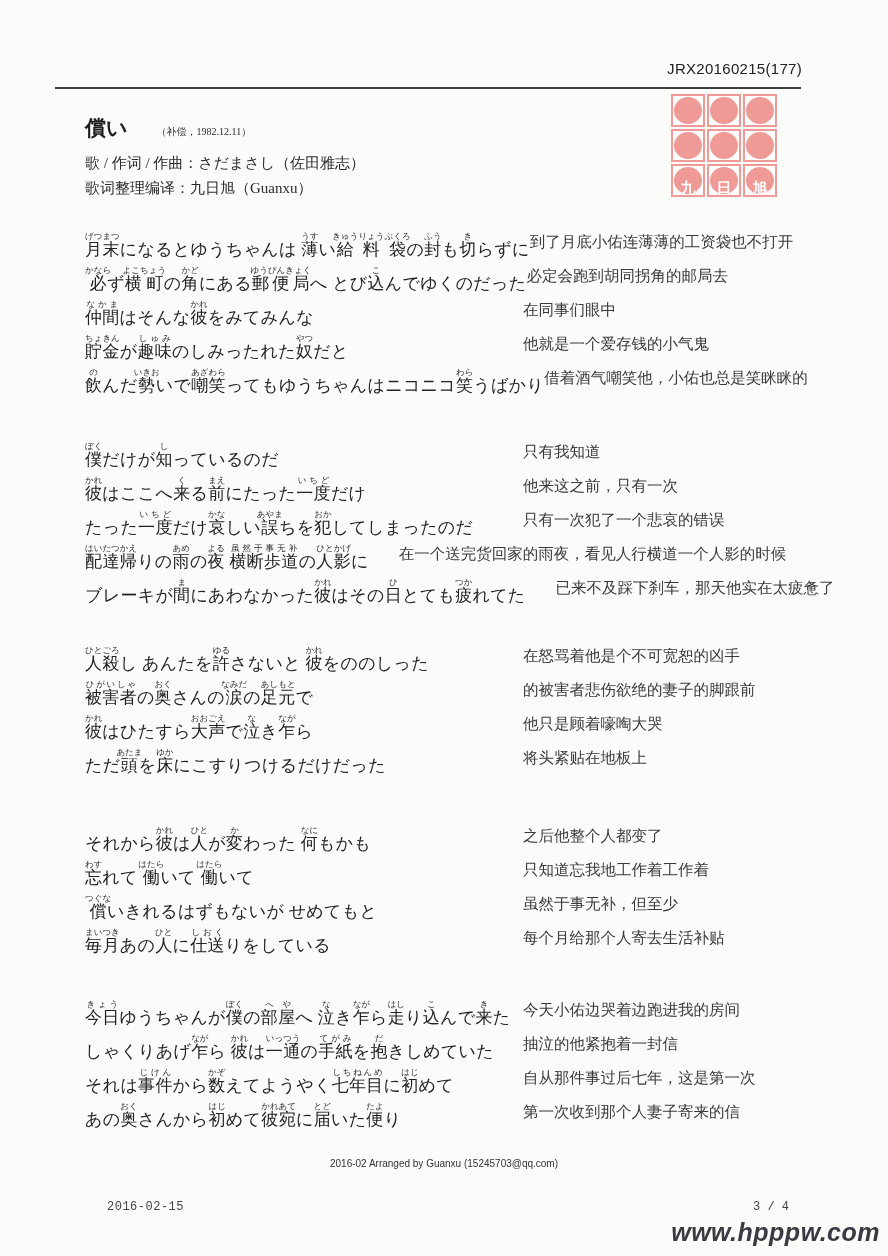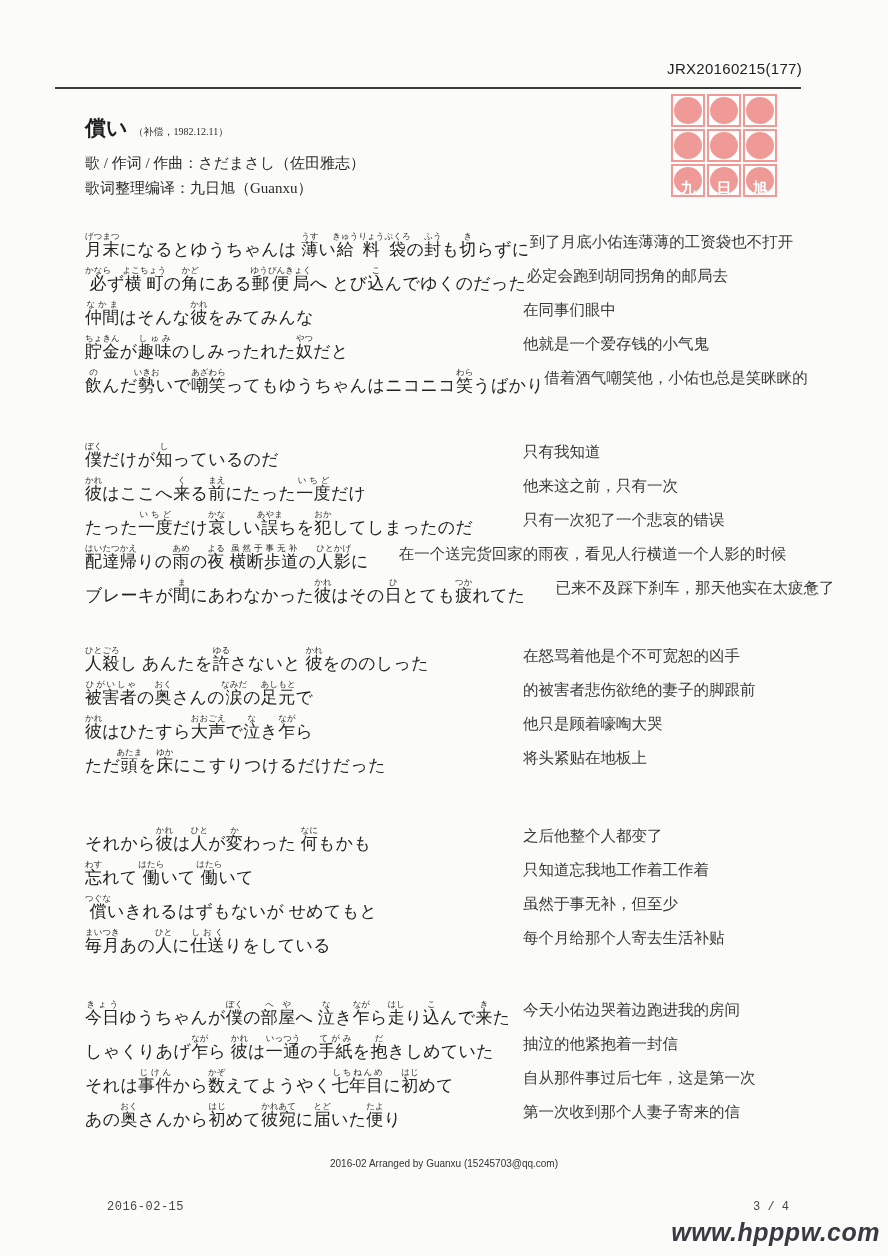--- a/index.html
+++ b/index.html
@@ -29,21 +29,21 @@
   .logo-cell{border:2px solid #ef9a96;background:#fff;position:relative;box-sizing:border-box;}
   .logo-circle{position:absolute;left:1px;right:1px;top:1px;bottom:1px;border-radius:50%;background:#ef9a96;}
   .logo-char{
     position:absolute;bottom:-3px;left:50%;transform:translateX(-50%);
     color:#ffffff;font-size:15px;font-weight:bold;z-index:2;
     font-family:"Liberation Sans", sans-serif;
     text-shadow:0 0 1px #ef9a96;
   }
   
   .title-block{position:absolute;left:85px;top:114px;}
-  .title-row{display:flex;align-items:baseline;gap:6px;}
+  .title-row{display:flex;align-items:baseline;gap:29px;}
   .title-main{font-size:21px;font-weight:bold;color:#1e1e1e;}
   .title-sub{font-size:10px;color:#2b2b2b;}
   .credits{margin-top:9px;font-size:15px;line-height:25px;color:#2b2b2b;}
   
   .lyrics{position:absolute;left:85px;top:232px;width:770px;}
   .stanza{}
   .line{display:flex;align-items:flex-start;height:34px;}
   .jp{
     font-size:17px;color:#222;white-space:nowrap;
     min-width:438px;letter-spacing:0.3px;

